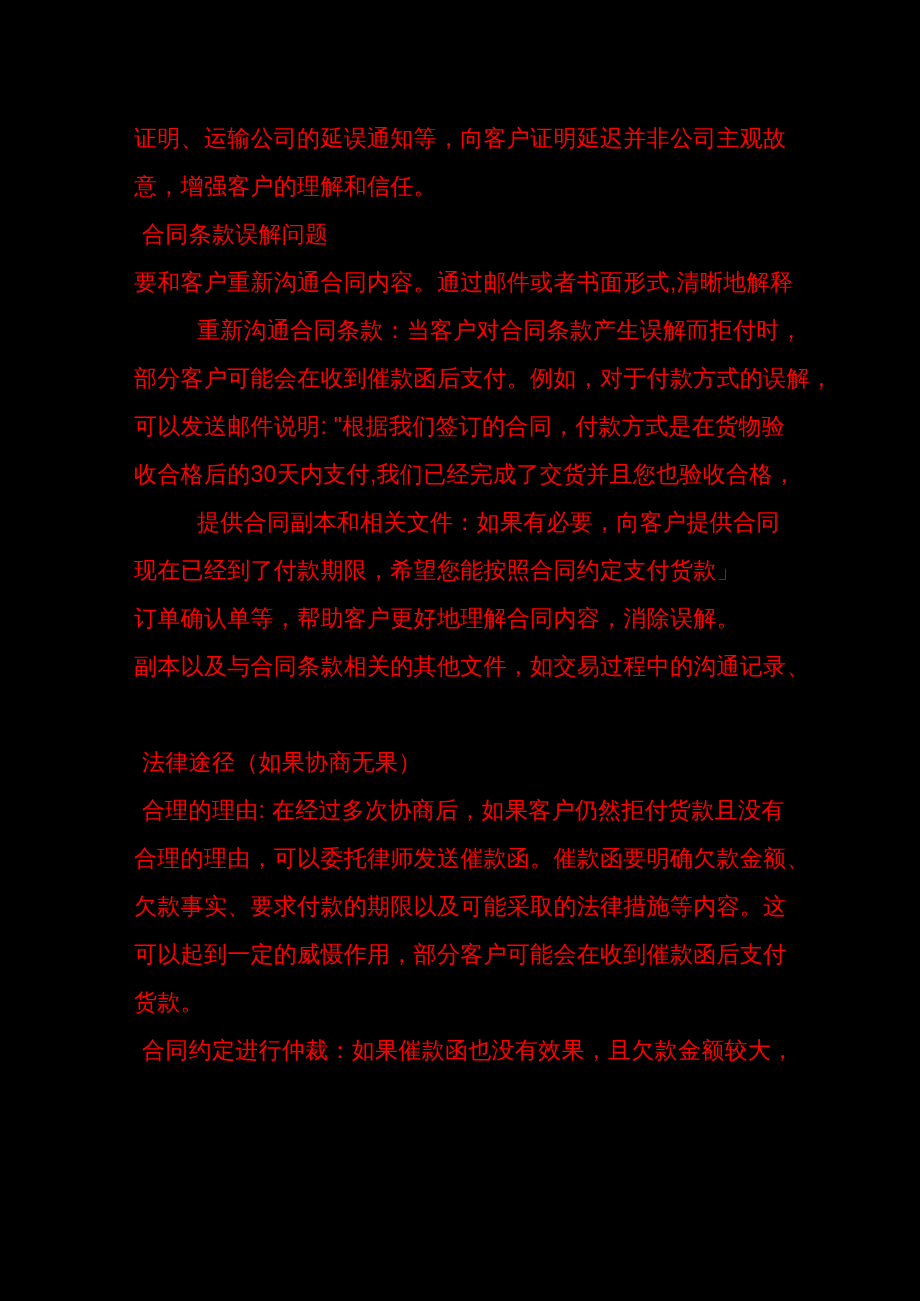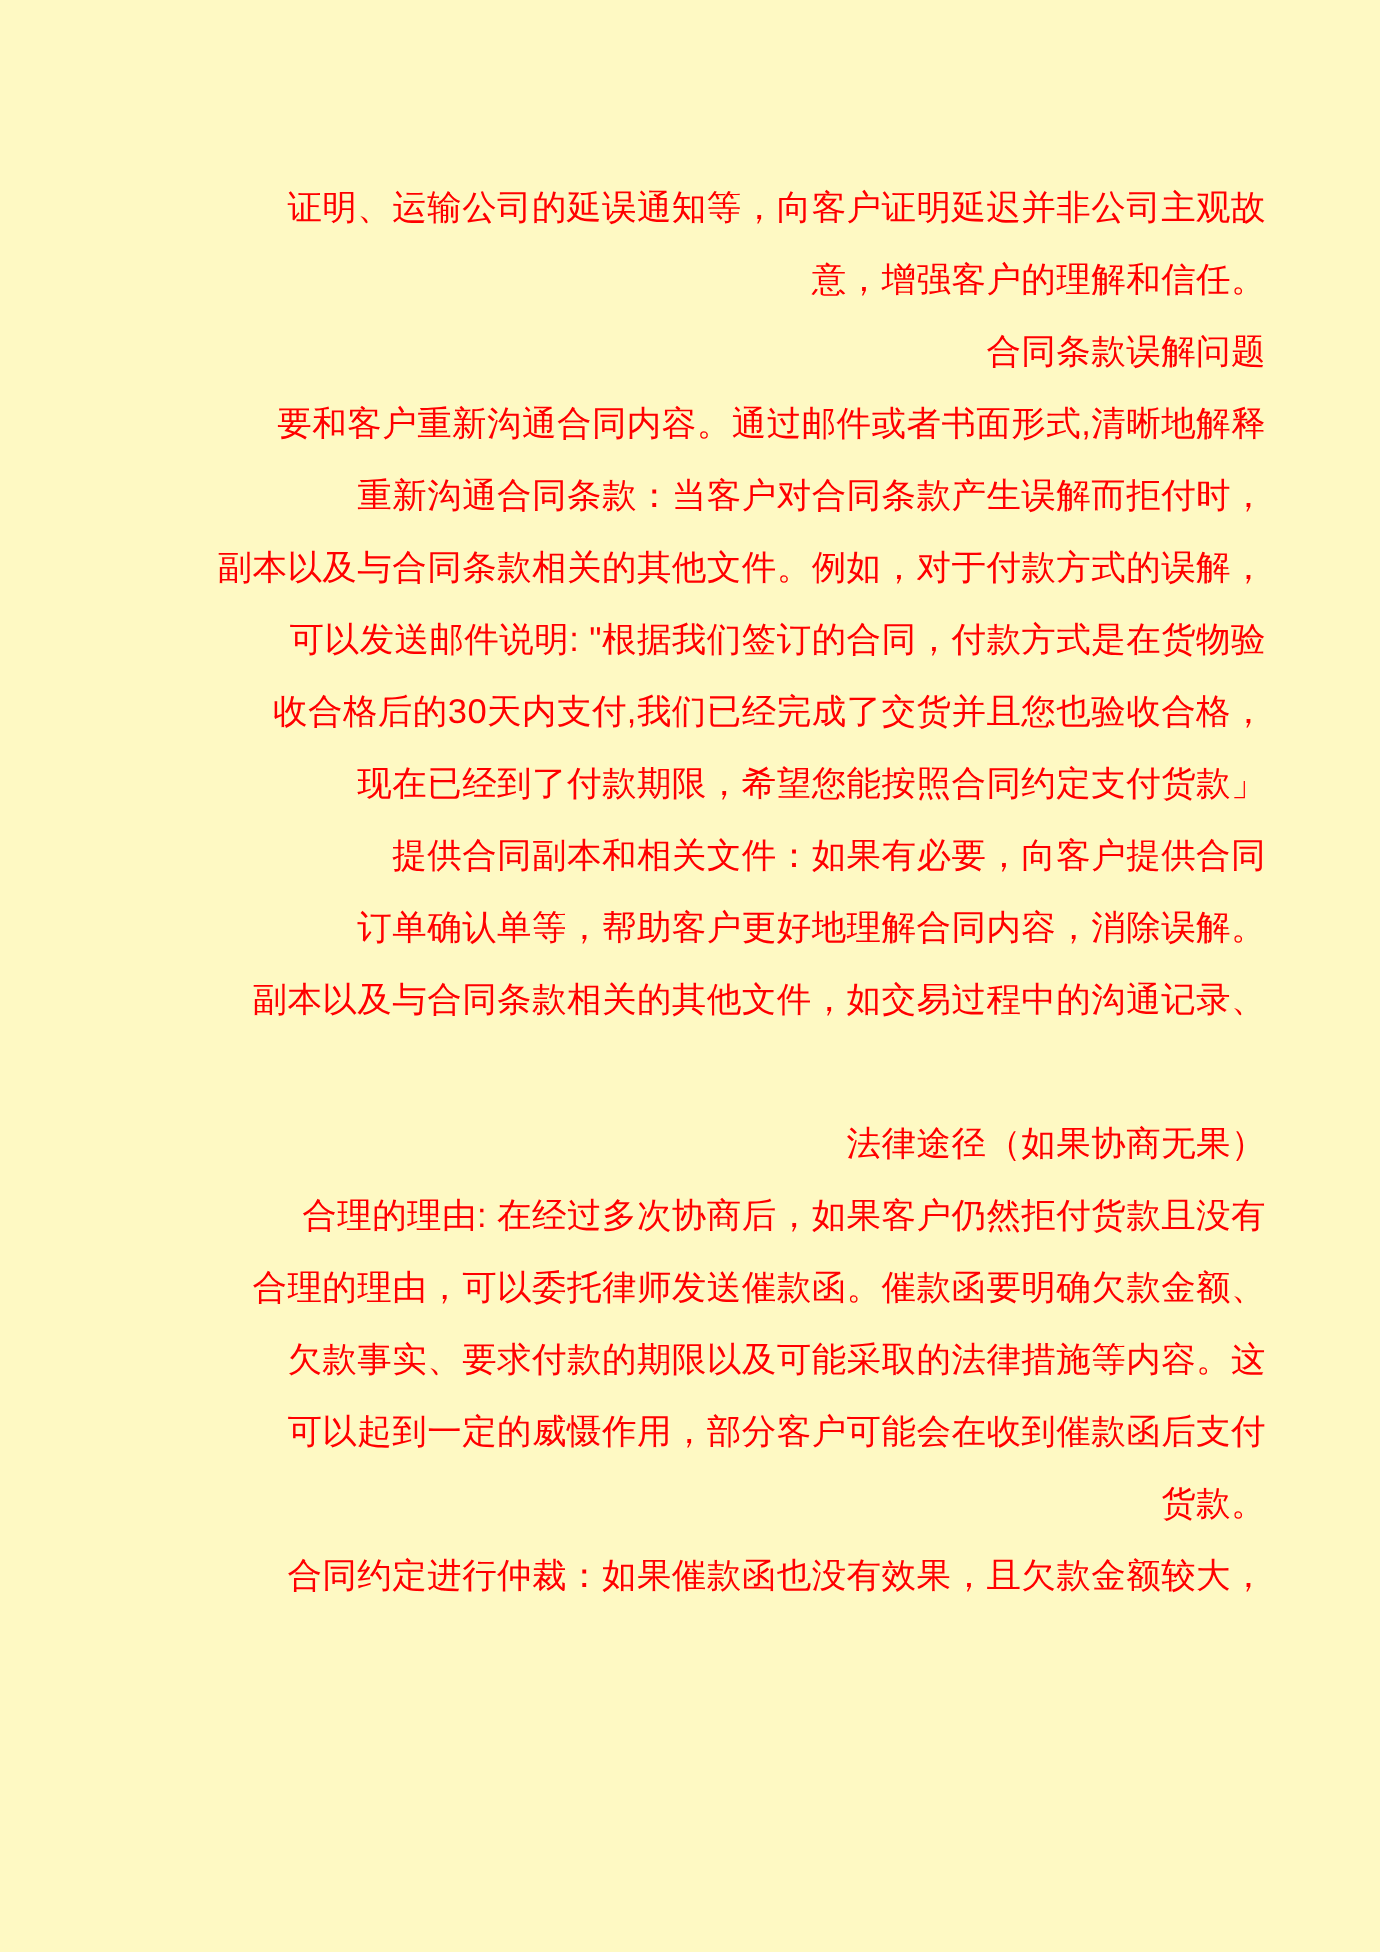--- a/index.html
+++ b/index.html
@@ -30,32 +30,32 @@
     height: 48px;
     letter-spacing: 0.3px;
   }
   .indent-0 { padding-left: 0; }
   .indent-1 { padding-left: 8px; }
   .indent-2 { padding-left: 63px; }
 </style>
 </head>
 <body>
 
-<div class="page" style="background: #fef9c3; text-align: right;">
+<div class="page" style="background: #000000;">
   <div class="doc" style="color: rgb(255, 0, 0);">
       <div class="line indent-0">证明、运输公司的延误通知等，向客户证明延迟并非公司主观故</div>
       <div class="line indent-0">意，增强客户的理解和信任。</div>
       <div class="line indent-1">合同条款误解问题</div>
       <div class="line indent-0">要和客户重新沟通合同内容。通过邮件或者书面形式,清晰地解释</div>
       <div class="line indent-2">重新沟通合同条款：当客户对合同条款产生误解而拒付时，</div>
-      <div class="line indent-0">副本以及与合同条款相关的其他文件。例如，对于付款方式的误解，</div>
+      <div class="line indent-0">部分客户可能会在收到催款函后支付。例如，对于付款方式的误解，</div>
       <div class="line indent-0">可以发送邮件说明: "根据我们签订的合同，付款方式是在货物验</div>
       <div class="line indent-0">收合格后的30天内支付,我们已经完成了交货并且您也验收合格，</div>
+      <div class="line indent-2">提供合同副本和相关文件：如果有必要，向客户提供合同</div>
       <div class="line indent-0">现在已经到了付款期限，希望您能按照合同约定支付货款」</div>
-      <div class="line indent-2">提供合同副本和相关文件：如果有必要，向客户提供合同</div>
       <div class="line indent-0">订单确认单等，帮助客户更好地理解合同内容，消除误解。</div>
       <div class="line indent-0">副本以及与合同条款相关的其他文件，如交易过程中的沟通记录、</div>
       <div class="line indent-0"></div>
       <div class="line indent-1">法律途径（如果协商无果）</div>
       <div class="line indent-1">合理的理由: 在经过多次协商后，如果客户仍然拒付货款且没有</div>
       <div class="line indent-0">合理的理由，可以委托律师发送催款函。催款函要明确欠款金额、</div>
       <div class="line indent-0">欠款事实、要求付款的期限以及可能采取的法律措施等内容。这</div>
       <div class="line indent-0">可以起到一定的威慑作用，部分客户可能会在收到催款函后支付</div>
       <div class="line indent-0">货款。</div>
       <div class="line indent-1">合同约定进行仲裁：如果催款函也没有效果，且欠款金额较大，</div>

